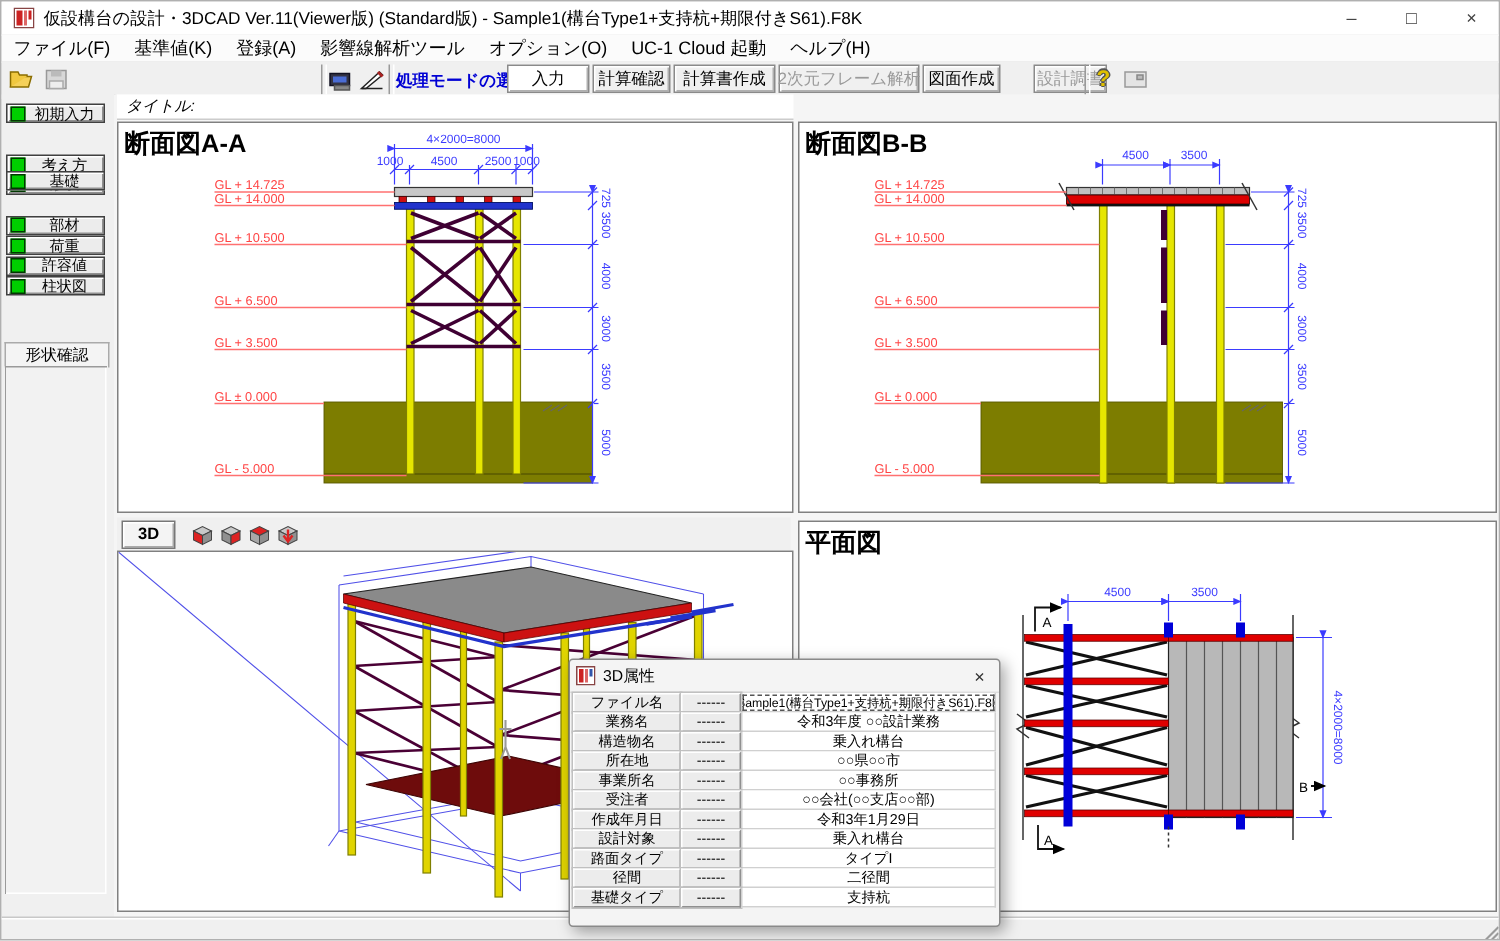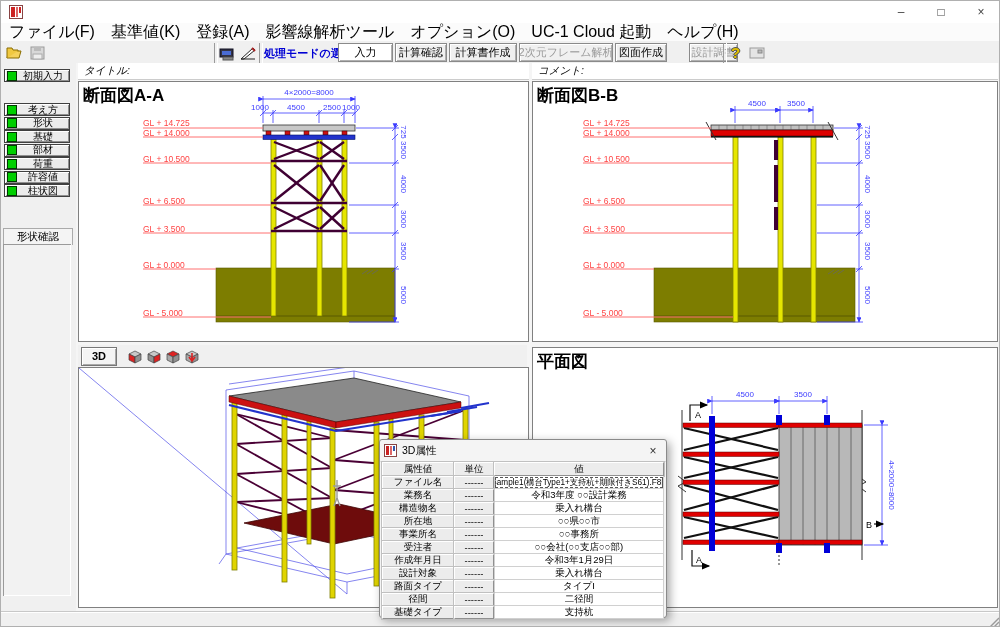--- a/index.html
+++ b/index.html
@@ -9,21 +9,21 @@
   .titlebar{position:absolute;left:0;top:0;width:1000px;height:22px;background:#ffffff;
             display:flex;align-items:center;border-bottom:1px solid #e4e4e4;}
   .appicon{margin:0 6px 0 8px;flex:0 0 auto;}
   .title{font-size:11.5px;white-space:nowrap;overflow:hidden;}
   .wincontrols{position:absolute;right:0;top:0;height:22px;display:flex;}
   .wc{width:40px;height:22px;display:flex;align-items:center;justify-content:center;
       font-size:12px;color:#444;cursor:default;}
   
   .menubar{position:absolute;left:0;top:22px;width:1000px;height:18px;background:#fbfbfb;
            display:flex;align-items:center;border-bottom:1px solid #e0e0e0;}
-  .menuitem{padding:0 8px;font-size:16px;}
+  .menuitem{padding:0 8px;font-size:12px;}
   
   .toolbar{position:absolute;left:0;top:40px;width:1000px;height:24px;background:#f0f0f0;
            border-bottom:1px solid #d6d6d6;}
   .tbicon{position:absolute;top:3px;width:20px;height:18px;display:flex;align-items:center;justify-content:center;}
   .sep{position:absolute;top:2px;height:20px;width:2px;border-left:1px solid #9a9a9a;border-right:1px solid #ffffff;}
   .modelabel{position:absolute;top:5px;left:263px;font-size:11px;font-weight:bold;color:#0000d4;white-space:nowrap;}
   .tb-btn{position:absolute;top:2px;height:19px;background:#f0f0f0;font-size:11px;
           display:flex;align-items:center;justify-content:center;box-sizing:border-box;
           border:1px solid #8a8a8a;box-shadow:inset 1px 1px 0 #ffffff, inset -1px -1px 0 #b0b0b0;white-space:nowrap;}
   .tb-btn.active{background:#ffffff;}
@@ -96,20 +96,21 @@
     </defs>
   </svg>
 
   <div class="titlebar">
     <svg class="appicon" width="14" height="14">
       <rect x="0.5" y="0.5" width="13" height="13" fill="#fff" stroke="#884444"></rect>
       <rect x="2" y="2" width="4" height="10" fill="#cc2222"></rect>
       <rect x="7" y="2" width="2" height="10" fill="#dd6666"></rect>
       <rect x="10" y="2" width="2" height="6" fill="#cc2222"></rect>
     </svg>
+    <span class="title">仮設構台の設計・3DCAD Ver.11(Viewer版) (Standard版) - Sample1(構台Type1+支持杭+期限付きS61).F8K</span>
     <div class="wincontrols">
       <span class="wc">–</span>
       <span class="wc">□</span>
       <span class="wc">×</span>
     </div>
   </div>
 
   <div class="menubar">
     <span class="menuitem">ファイル(F)</span>
     <span class="menuitem">基準値(K)</span>
@@ -173,21 +174,21 @@
       <span class="lbl">初期入力</span>
     </div>
     <div class="side-btn" style="top:40px">
       <span class="gsq"></span>
       <span class="lbl">考え方</span>
     </div>
     <div class="side-btn" style="top:53.5px">
       <span class="gsq"></span>
       <span class="lbl">形状</span>
     </div>
-    <div class="side-btn" style="top:67px">
+    <div class="side-btn" style="top:51px">
       <span class="gsq"></span>
       <span class="lbl">基礎</span>
     </div>
     <div class="side-btn" style="top:80.5px">
       <span class="gsq"></span>
       <span class="lbl">部材</span>
     </div>
     <div class="side-btn" style="top:94px">
       <span class="gsq"></span>
       <span class="lbl">荷重</span>
@@ -201,23 +202,20 @@
       <span class="lbl">柱状図</span>
     </div>
     <div class="shapechk">形状確認</div>
     <div class="sidepanel"></div>
   </div>
 
   <div class="main">
 
     <div class="strip" style="left:2px;top:0;width:451px">
       <span>タイトル:</span>
-    </div>
-    <div class="strip" style="left:456px;top:0;width:466px">
-      <span>コメント:</span>
     </div>
 
     <div class="panel" style="left:2px;top:18px;width:451px;height:261px">
       <div class="ptitle">断面図A-A</div>
       <svg class="draw" width="449" height="258" viewBox="0 0 449 258">
 
         <rect x="137" y="186" width="179" height="54" fill="#7d7d00" stroke="#5a5a00" stroke-width="0.6"></rect>
         <line x1="137" y1="234" x2="316" y2="234" stroke="#5a5a00"></line>
         <path d="M283 192 l6 -4 M288 192 l6 -4 M293 192 l6 -4" stroke="#666" stroke-width="0.8" fill="none"></path>
 
@@ -595,25 +593,20 @@
       <svg width="13" height="13">
         <rect x="0.5" y="0.5" width="12" height="12" fill="#fff" stroke="#884444"></rect>
         <rect x="2" y="2" width="3" height="9" fill="#cc2222"></rect>
         <rect x="6" y="2" width="2" height="9" fill="#dd6666"></rect>
         <rect x="9" y="2" width="2" height="5" fill="#3355aa"></rect>
       </svg>
       <span class="txt">3D属性</span>
       <span class="dlg-close">×</span>
     </div>
     <div class="dlg-table">
-      <div class="dlg-row hdr">
-        <div class="cell c-name">属性値</div>
-        <div class="cell c-unit">単位</div>
-        <div class="cell c-val">値</div>
-      </div>
       <div class="dlg-row">
         <div class="cell c-name">ファイル名</div>
         <div class="cell c-unit">------</div>
         <div class="cell c-val sel">Sample1(構台Type1+支持杭+期限付きS61).F8K</div>
       </div>
       <div class="dlg-row">
         <div class="cell c-name">業務名</div>
         <div class="cell c-unit">------</div>
         <div class="cell c-val">令和3年度 ○○設計業務</div>
       </div>

